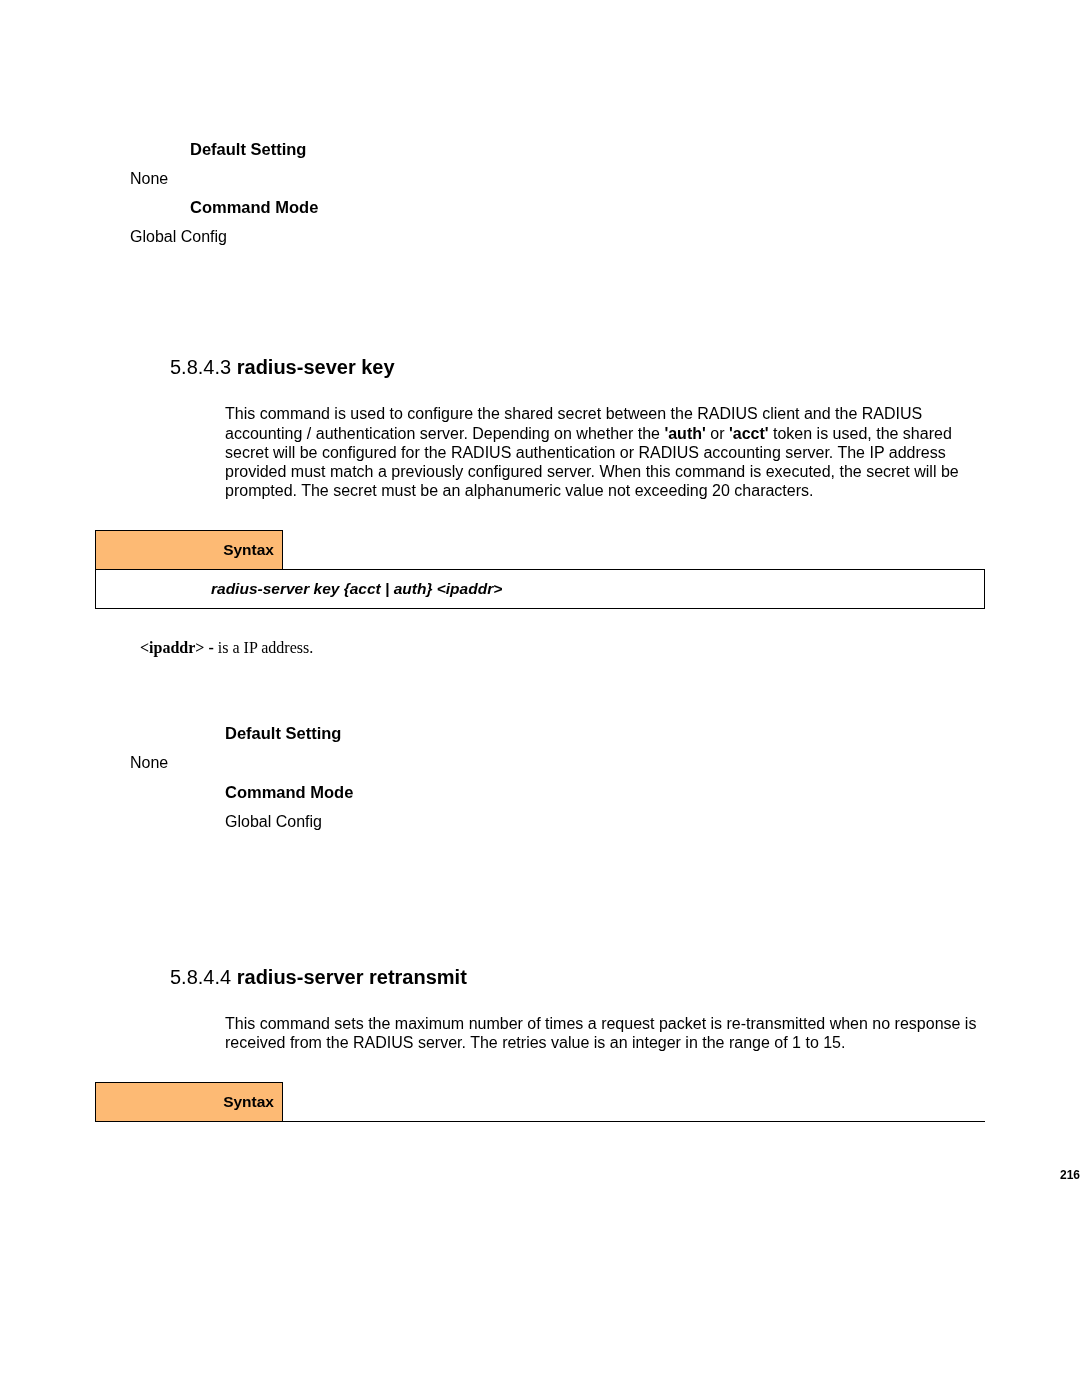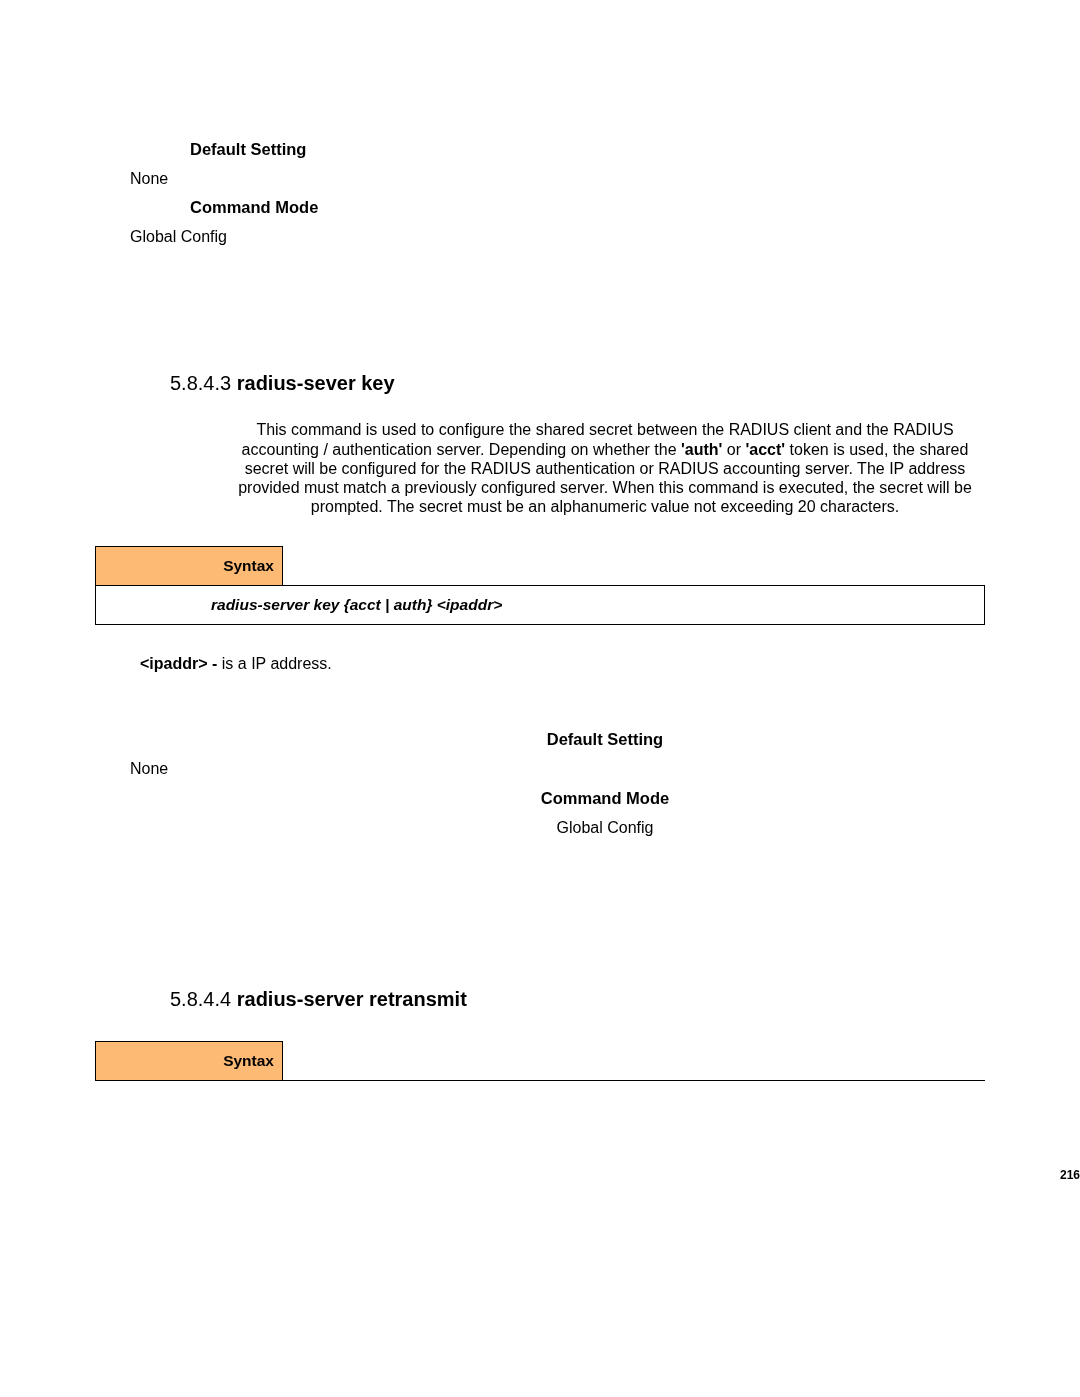--- a/index.html
+++ b/index.html
@@ -14,21 +14,20 @@
     height: 1237px;
     position: relative;
     box-sizing: border-box;
     padding: 140px 95px 6px 95px;
   }
   .indent-1 {
     margin-left: 95px;
   }
   .indent-2 {
     margin-left: 130px;
-    text-align: center;
   }
   .indent-sec {
     margin-left: 75px;
   }
   .heading-sub {
     font-weight: bold;
     font-size: 16.5px;
     margin-bottom: 10px;
   }
   .body-text {
@@ -38,21 +37,21 @@
   }
   .section-number {
     font-weight: normal;
     font-size: 20px;
   }
   .section-title {
     font-weight: bold;
     font-size: 20px;
   }
   .section-head {
-    margin-top: 16px;
+    margin-top: 0;
     margin-bottom: 25px;
   }
   .bold {
     font-weight: bold;
   }
   .syntax-table {
     border-collapse: collapse;
     width: 100%;
     margin-top: 30px;
     margin-bottom: 30px;
@@ -86,21 +85,22 @@
     font-size: 12px;
     font-weight: bold;
   }
   .spacer {
     height: 1px;
   }
   .param-def {
     margin-left: 45px;
     font-size: 16px;
     margin-top: 10px;
-    margin-bottom: 17px;
+    margin-bottom: 27px;
+    font-family: Liberation Serif, serif;
   }
 </style>
 </head>
 <body>
 
 <div class="page">
 
   <div class="heading-sub indent-1">Default Setting</div>
   <div class="body-text" style="margin-left:35px;">None</div>
   <div class="heading-sub indent-1">Command Mode</div>
@@ -138,20 +138,21 @@
   <div class="body-text" style="margin-left:35px;">None</div>
   <div class="heading-sub indent-2">Command Mode</div>
   <div class="body-text indent-2">Global Config</div>
 
   <div class="spacer" style="height:125px;"></div>
 
   <div class="section-head indent-sec">
     <span class="section-number">5.8.4.4 </span><span class="section-title">radius-server retransmit</span>
   </div>
 
+  <div class="body-text indent-2">This command sets the maximum number of times a request packet is re-transmitted when no response is received from the RADIUS server. The retries value is an integer in the range of 1 to 15.</div>
 
   <table class="syntax-table">
     <tbody>
         <tr>
       <td class="header-cell">Syntax</td>
       <td class="blank-cell"></td>
     </tr>
   </tbody>
     </table>
 

